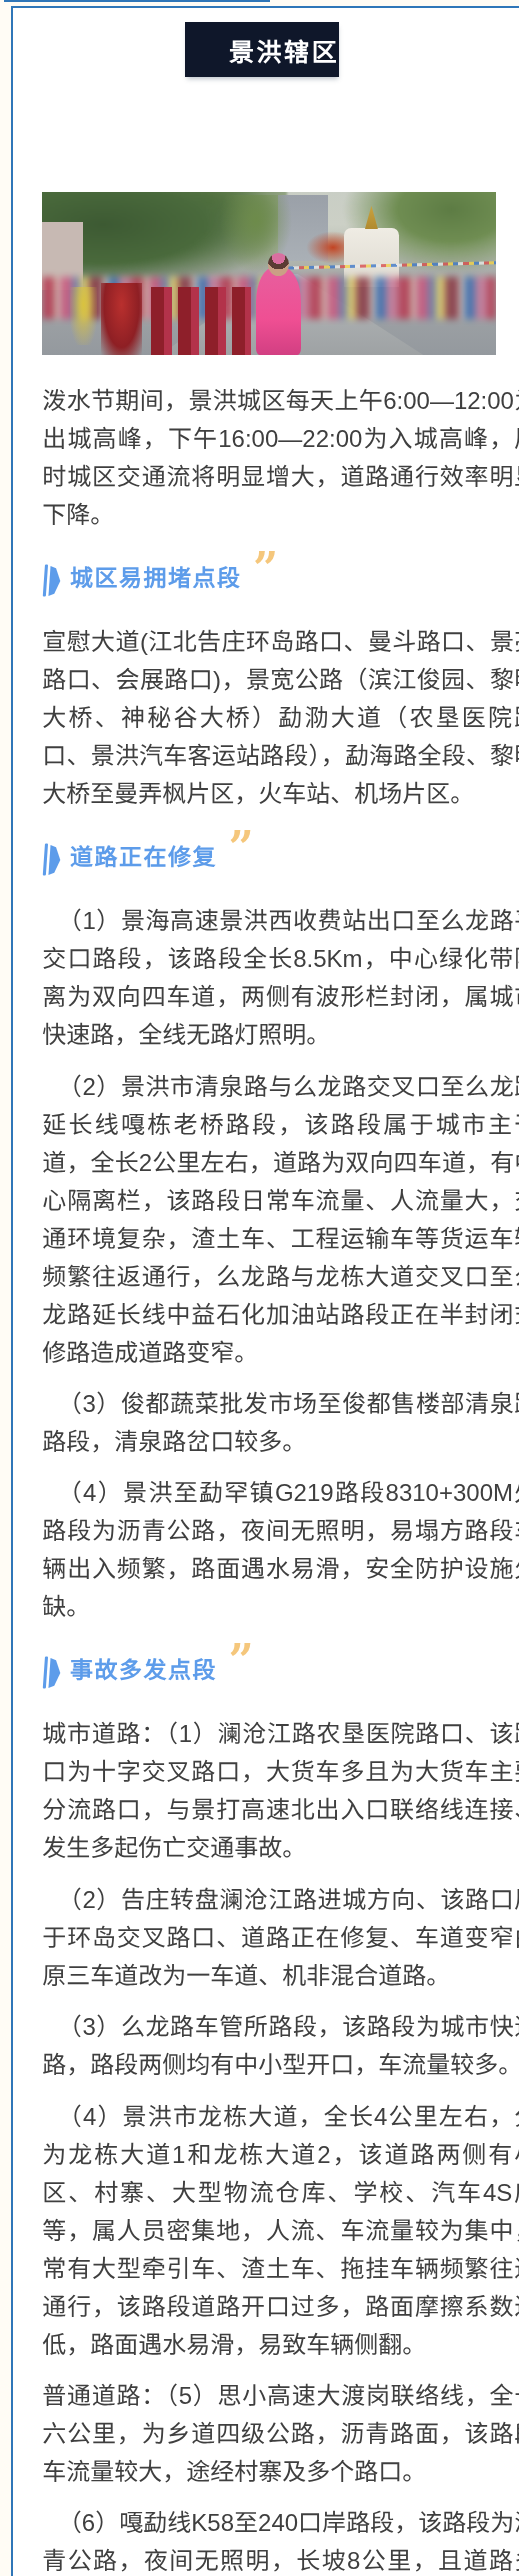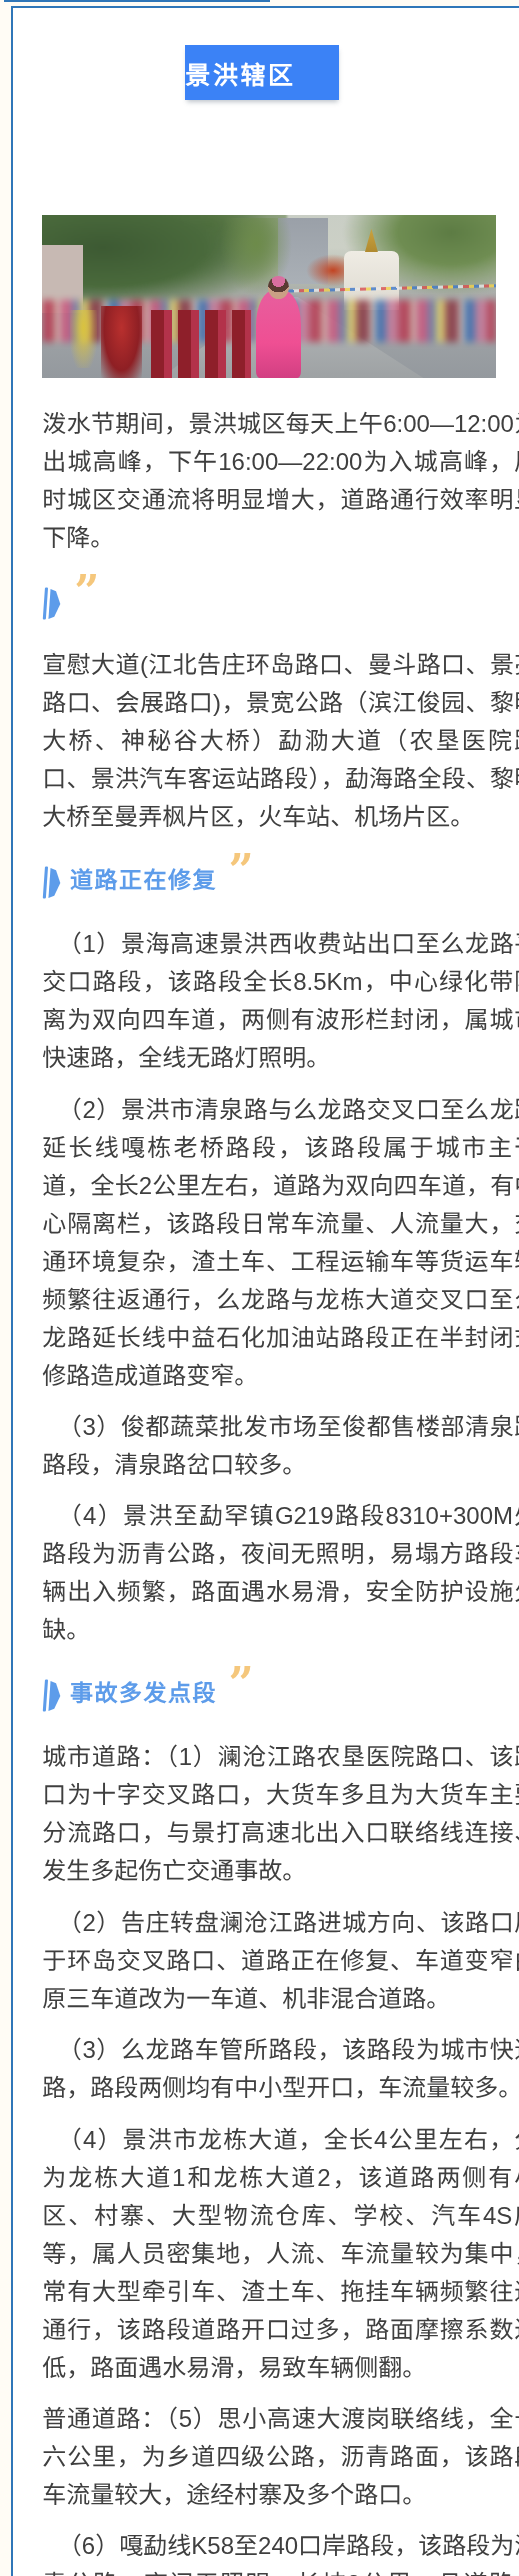--- a/index.html
+++ b/index.html
@@ -9,23 +9,23 @@
     font-family:"Liberation Sans","DejaVu Sans",sans-serif;
   }
   .top-crop-line{position:absolute;top:0;left:4.1px;width:266px;height:1.5px;background:#2f76b8;}
   .frame{
     position:absolute;left:11.3px;top:6.2px;width:496px;height:4068px;
     border:2.1px solid #2f76b8;background:#ffffff;
     padding:0 12.4px 0 29px;box-sizing:content-box;overflow:hidden;
   }
   
   .banner{
-    width:154px;height:55px;margin:37px 0 0 143px;
-    background:#3b82f6;color:#ffffff;
-    display:flex;align-items:center;justify-content:flex-start;
+    width:154px;height:55px;margin:14px 0 0 143px;
+    background:#0f172a;color:#ffffff;
+    display:flex;align-items:center;justify-content:flex-end;
     font-size:25px;font-weight:bold;letter-spacing:2.6px;
     box-shadow:0 3.6px 4.6px -1.5px rgba(110,125,140,.45);
   }
   
   .photo{position:relative;width:454px;height:163px;margin-top:115px;overflow:hidden;
     background:linear-gradient(180deg,#c9cec5 0%,#ccd0c6 20%,#b4bab0 38%,#a6a9a8 52%,#9fa3a6 68%,#94999e 100%);}
   .photo div{position:absolute;}
   .ph-building-left{left:0;top:18%;width:9%;height:42%;background:#c7b9b3;}
   .ph-building-mid{left:52%;top:2%;width:11%;height:40%;background:linear-gradient(#9aa0a8,#aab0b6);}
   .ph-trees-left{left:-4%;top:-8%;width:58%;height:70%;filter:blur(1px);
@@ -110,20 +110,21 @@
 
   <div class="sec-header">
     <span class="arrow-icon">
       <svg viewBox="0 0 40 70" width="20.6" height="36" xmlns="http://www.w3.org/2000/svg">
         <g transform="skewX(-4)" fill="#5d9cea">
           <rect x="6" y="3" width="6" height="62" rx="2"></rect>
           <path d="M17 6 L28 10 L38 35 L28 60 L17 64 Z"></path>
         </g>
       </svg>
     </span>
+    <span class="sec-title">城区易拥堵点段</span>
     <span class="quote-icon">”</span>
   </div>
   <p class="para">宣慰大道(江北告庄环岛路口、曼斗路口、景亮路口、会展路口)，景宽公路（滨江俊园、黎明大桥、神秘谷大桥）勐泐大道（农垦医院路口、景洪汽车客运站路段），勐海路全段、黎明大桥至曼弄枫片区，火车站、机场片区。</p>
 
   <div class="sec-header">
     <span class="arrow-icon">
       <svg viewBox="0 0 40 70" width="20.6" height="36" xmlns="http://www.w3.org/2000/svg">
         <g transform="skewX(-4)" fill="#5d9cea">
           <rect x="6" y="3" width="6" height="62" rx="2"></rect>
           <path d="M17 6 L28 10 L38 35 L28 60 L17 64 Z"></path>

